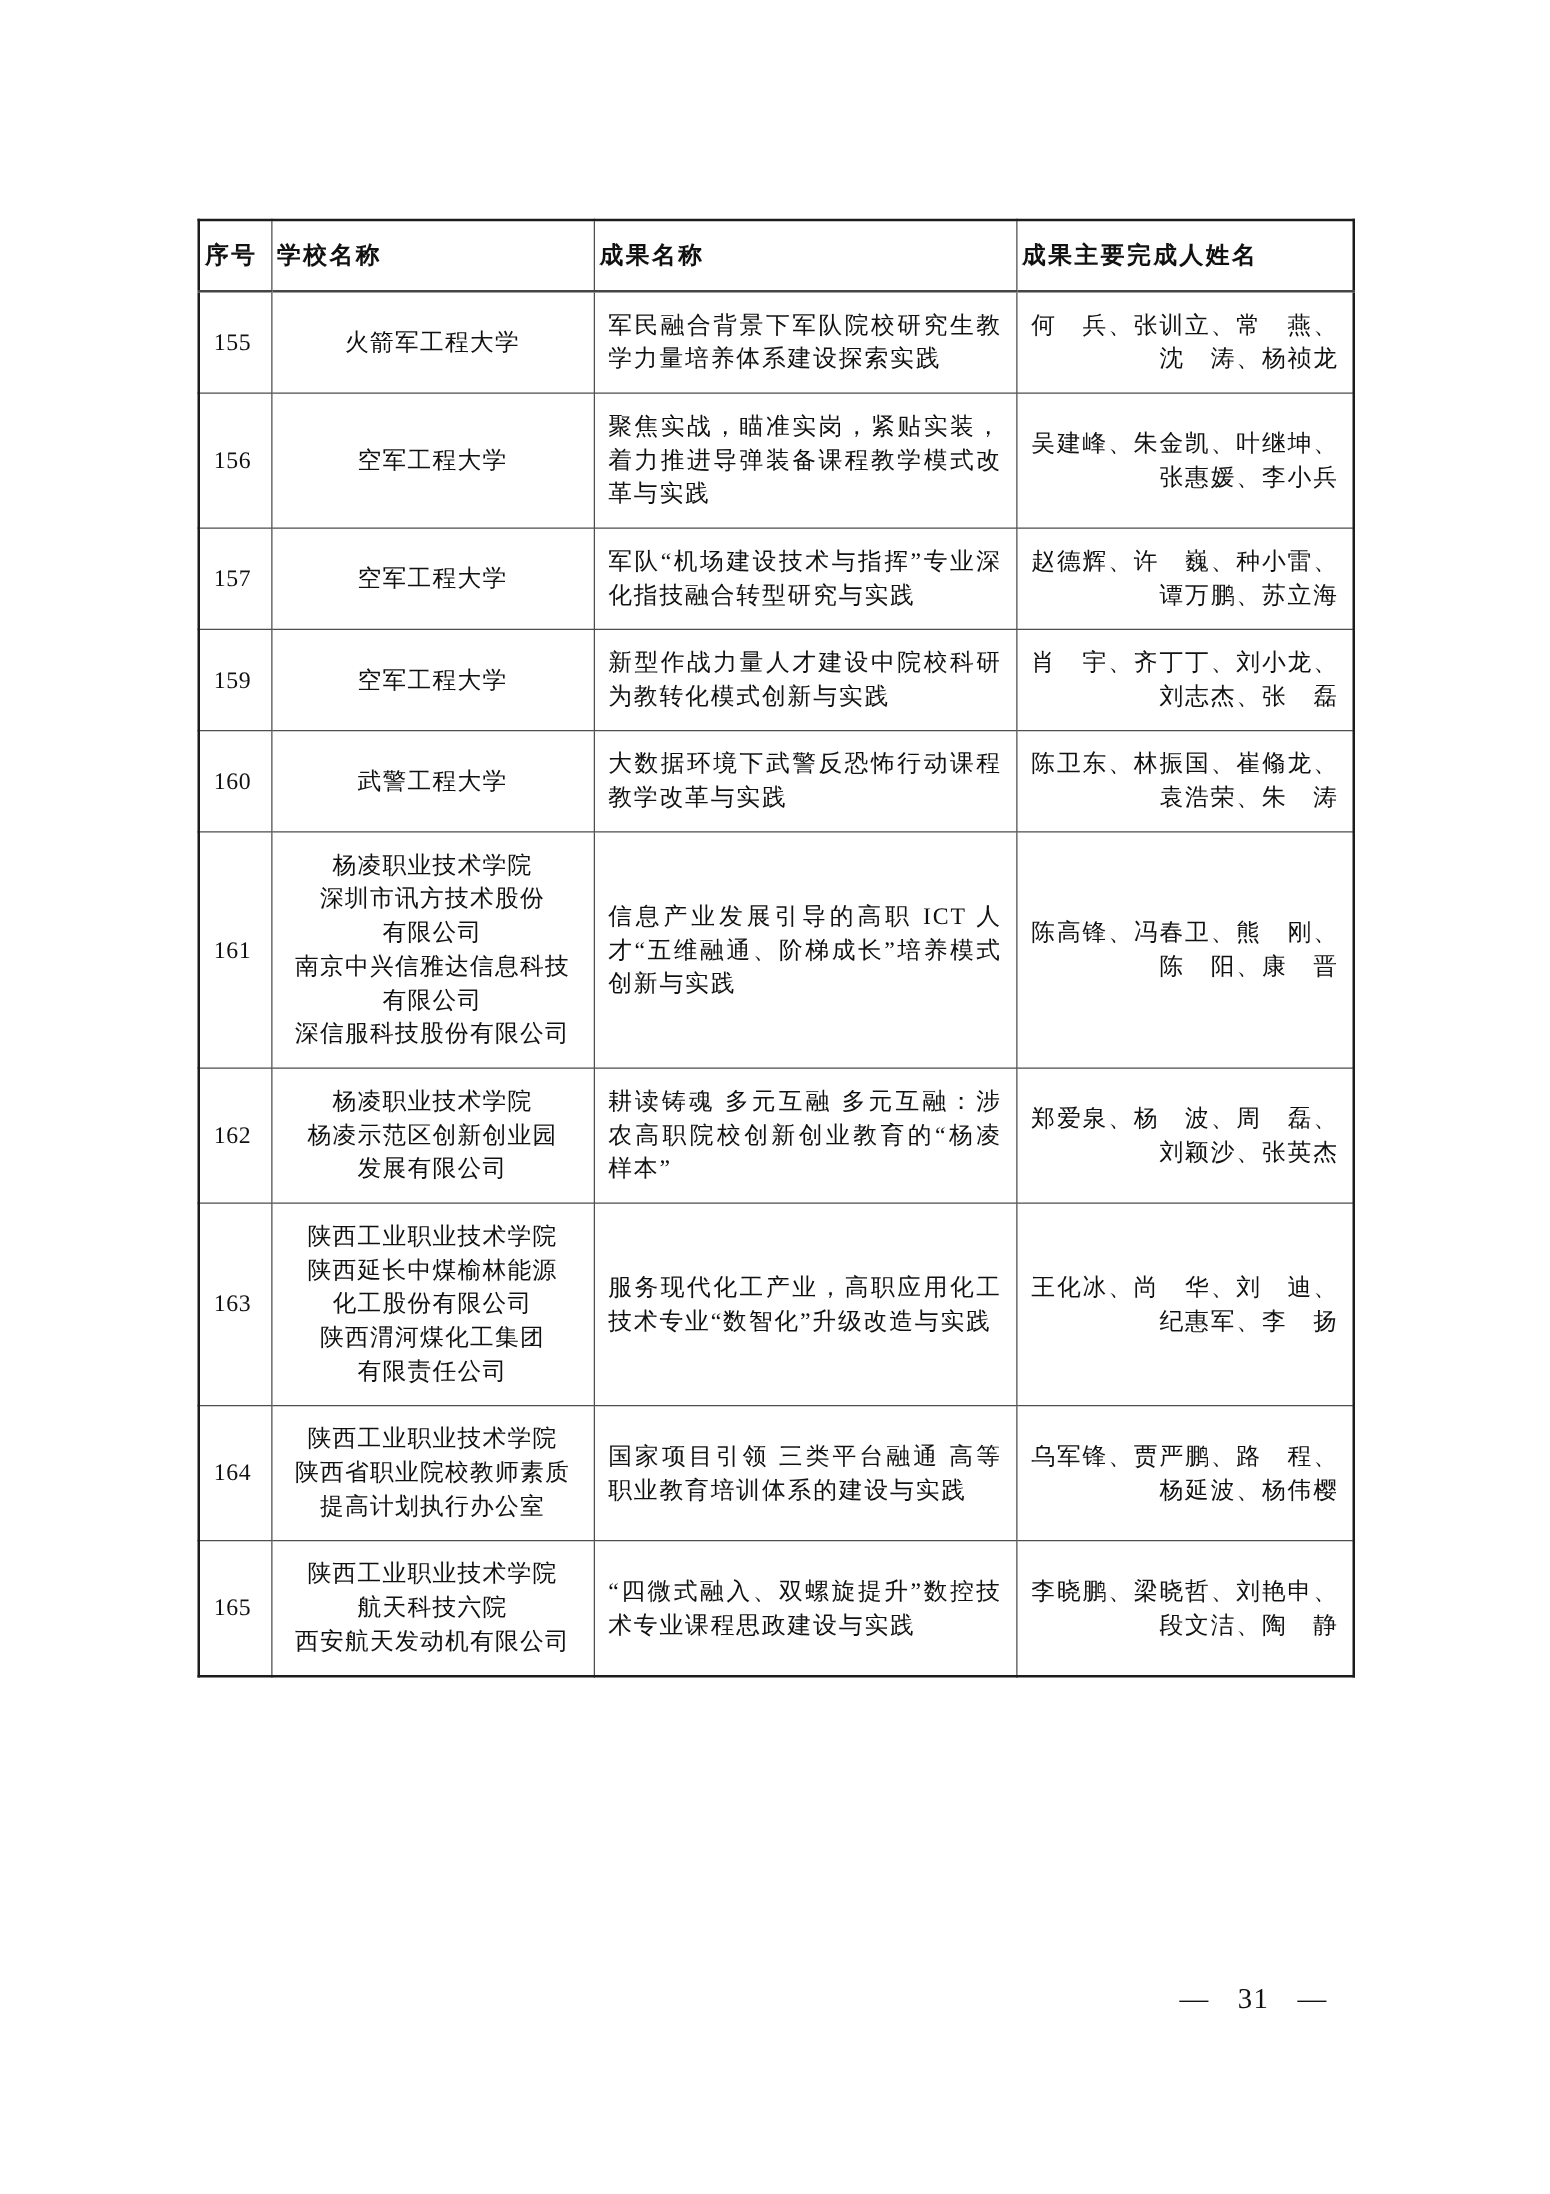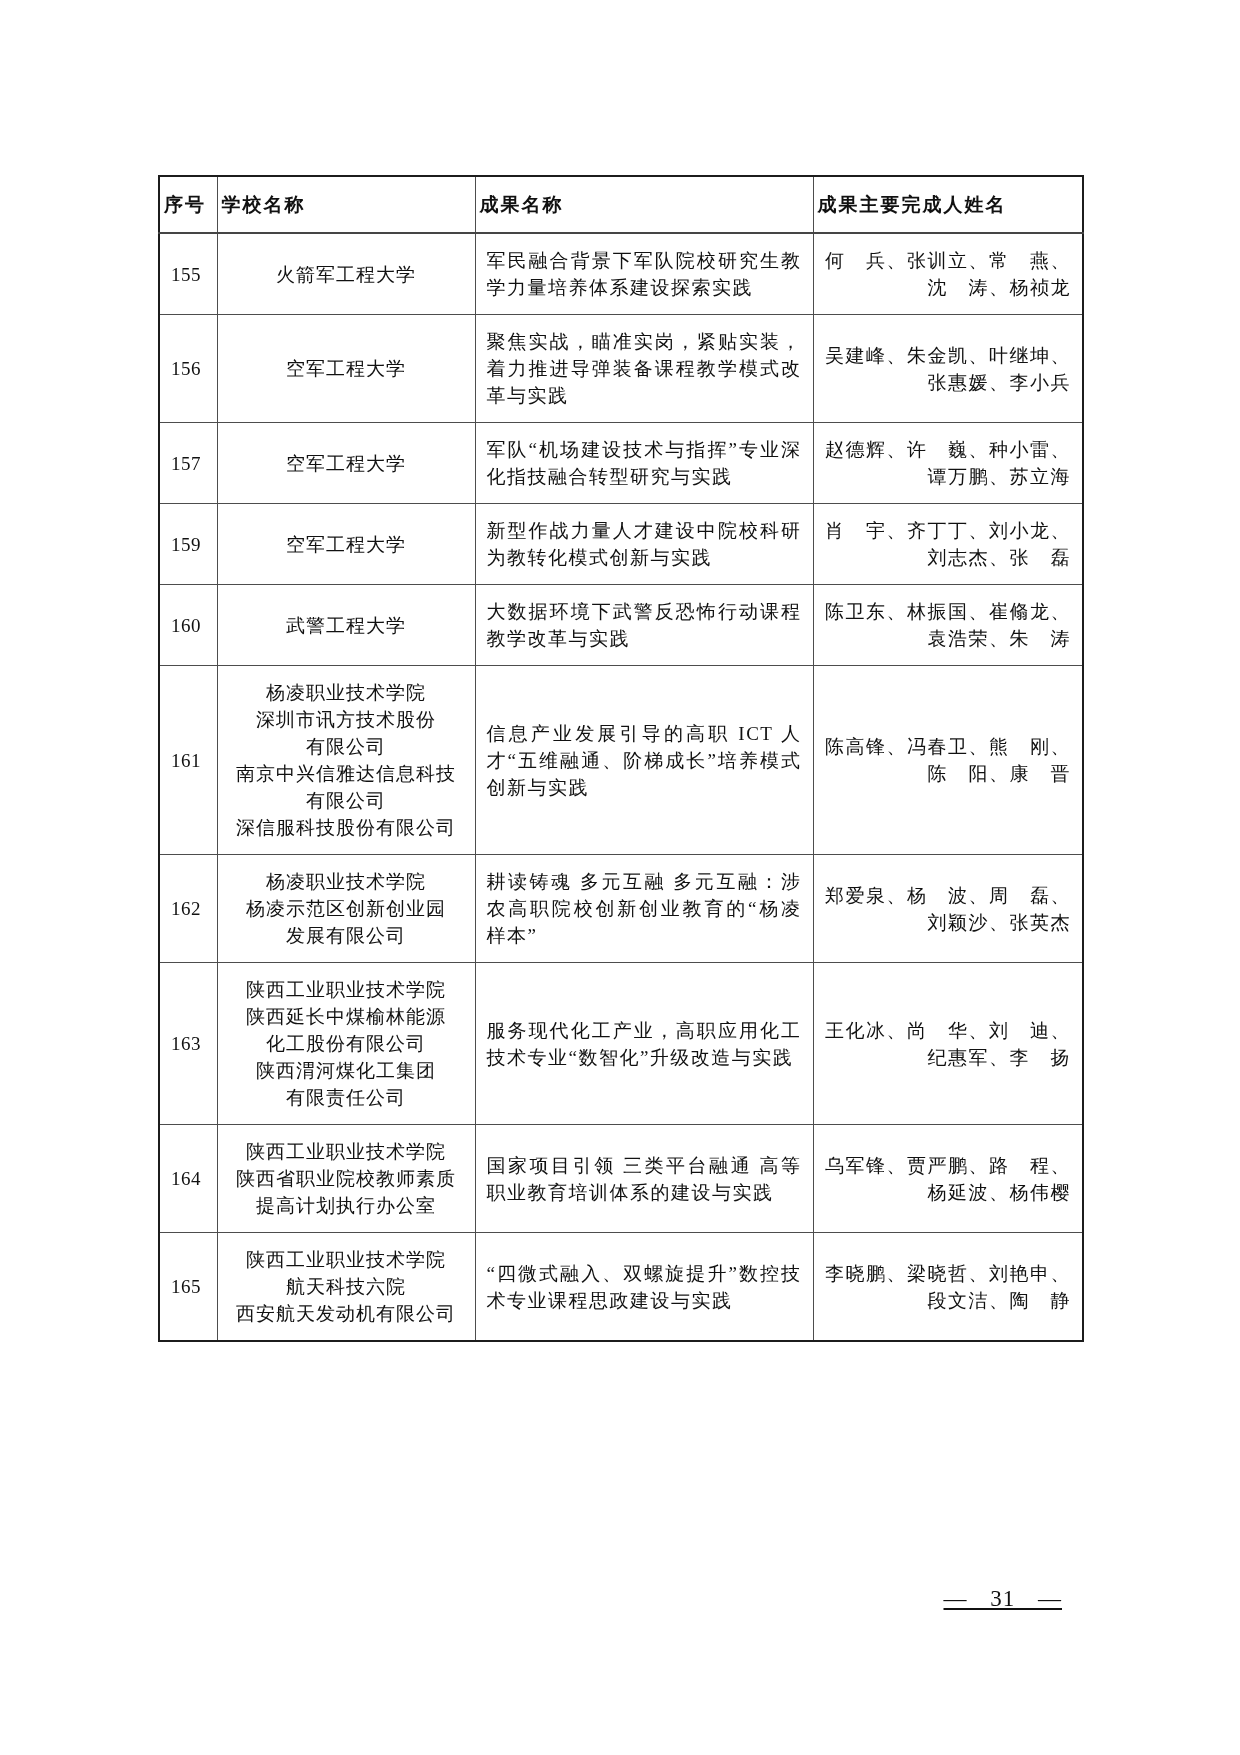--- a/index.html
+++ b/index.html
@@ -63,21 +63,20 @@
   }
   .page-footer {
     position: absolute;
     top: 1586px;
     right: 178px;
     font-size: 23px;
     letter-spacing: 1px;
     word-spacing: 16px;
     color: #111;
     font-family: "Liberation Serif", "DejaVu Serif", serif;
-    text-decoration: underline;
   }
 </style>
 </head>
 <body>
 
 <div class="page">
 
   <table class="results">
     <colgroup>
       <col class="c-no">

